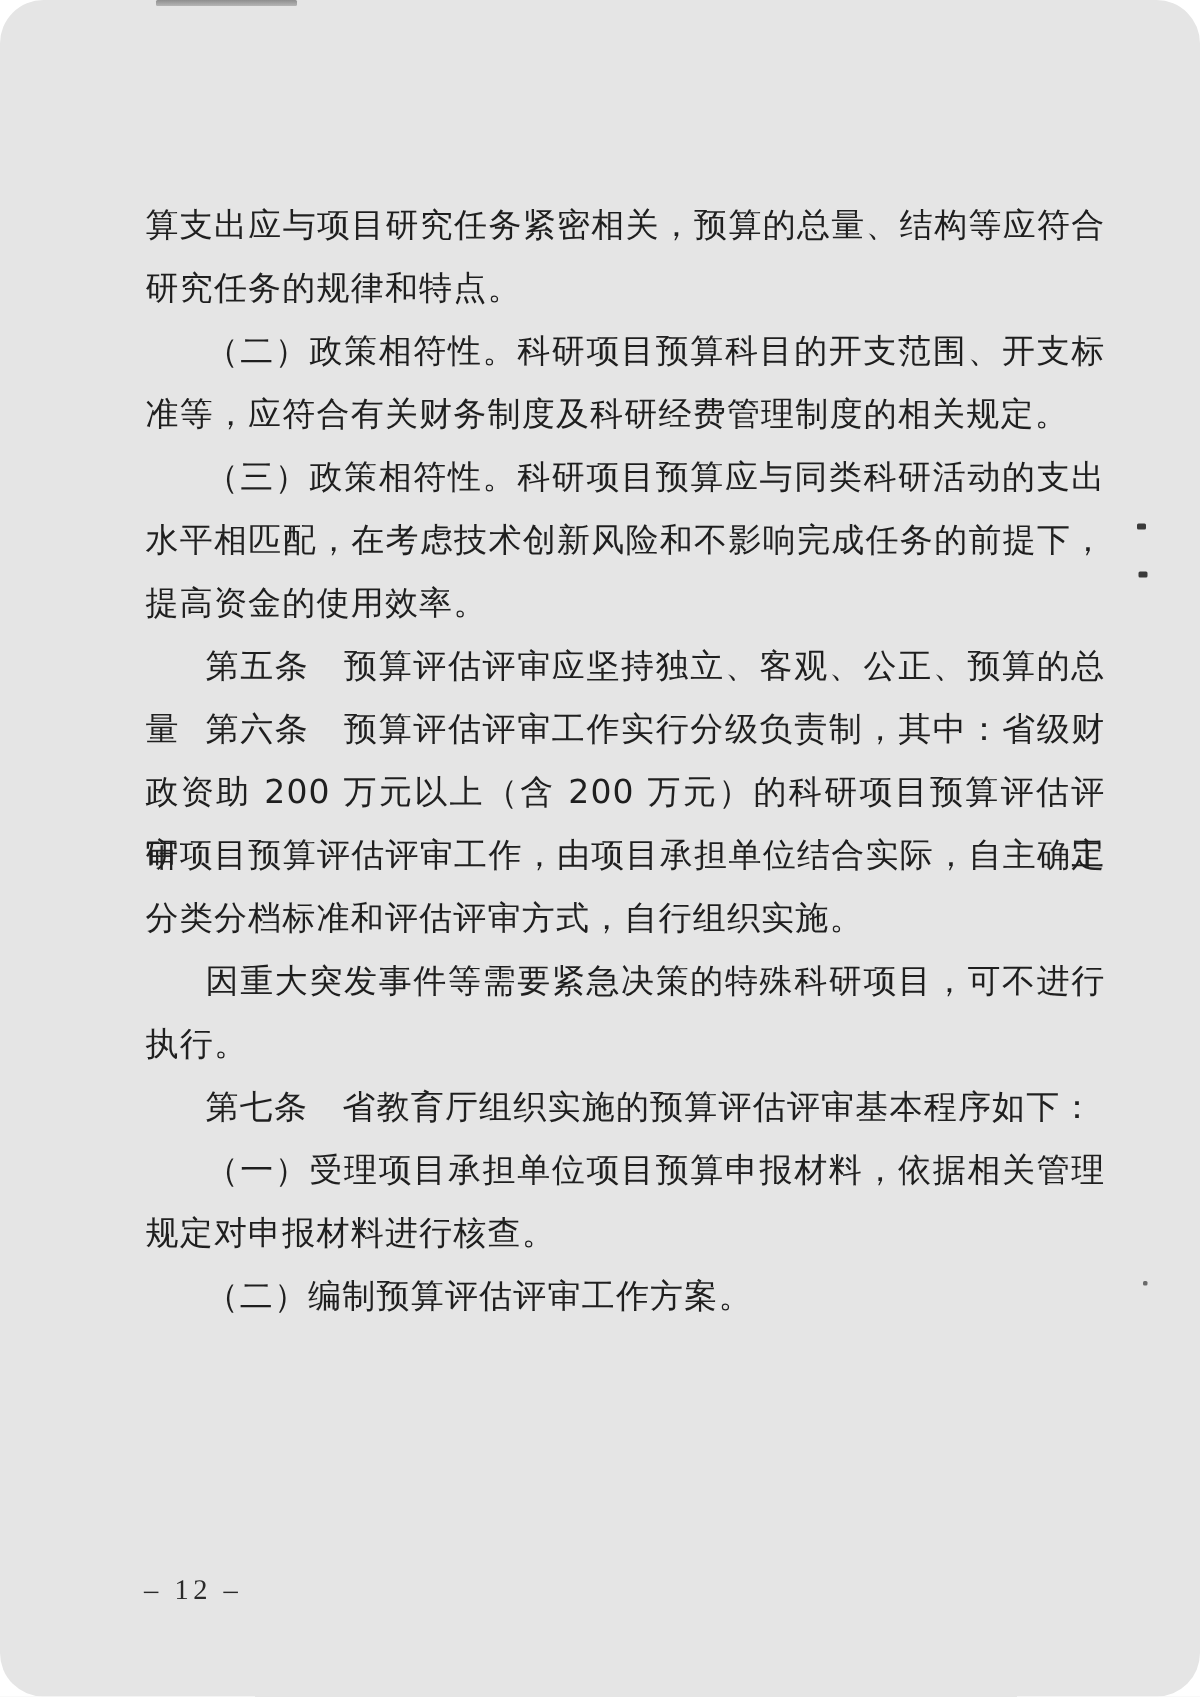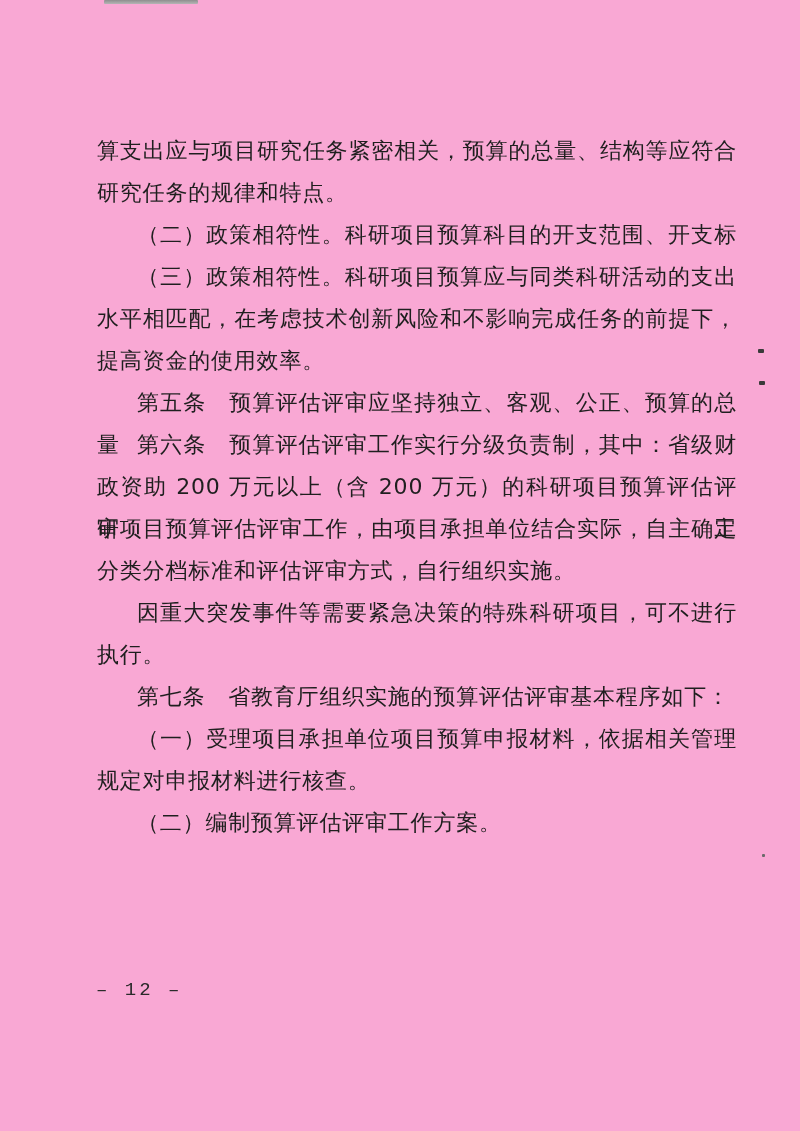--- a/index.html
+++ b/index.html
@@ -6,21 +6,22 @@
   * { margin: 0; padding: 0; box-sizing: border-box; }
   html, body {
     width: 800px; height: 1131px;
     background: #ffffff;
     overflow: hidden;
     font-family: "DejaVu Sans", "Liberation Sans", sans-serif;
   }
   .page {
     position: relative;
     width: 800px; height: 1131px;
-    background: #f9a8d4;
+    background: #e5e5e5;
+    border-radius: 29px;
   }
   
   .scan-bar {
     position: absolute;
     left: 104px; top: 0;
     width: 94px; height: 4px;
     background: linear-gradient(to bottom, #8e8e8e, #b5b5b5);
     border-radius: 1px;
   }
   
@@ -46,38 +47,39 @@
     position: absolute;
     background: #3a3a3a;
     border-radius: 1px;
   }
   .speck.s1 { left: 758px; top: 349px; width: 6px; height: 4px; }
   .speck.s2 { left: 759px; top: 381px; width: 6px; height: 4px; }
   .speck.s3 { left: 762px; top: 854px; width: 3px; height: 3px; background:#6a6a6a; }
   
   .pagenum {
     position: absolute;
-    left: 96px; top: 979px;
+    left: 96px; top: 1050px;
     font-size: 19px;
     letter-spacing: 3px;
     color: #2a2a2a;
-    font-family: Liberation Mono, monospace;
+    font-family: Liberation Serif, serif;
   }
 </style>
 </head>
 <body>
 
 <div class="page">
 
   <div class="scan-bar"></div>
 
   <div class="textblock">
     <div class="line full"><b></b><span>算支出应与项目研究任务紧密相关，预算的总量、结构等应符合</span></div>
     <div class="line"><b></b><span>研究任务的规律和特点。</span></div>
     <div class="line full indent"><b></b><span>（二）政策相符性。科研项目预算科目的开支范围、开支标</span></div>
+    <div class="line"><b></b><span>准等，应符合有关财务制度及科研经费管理制度的相关规定。</span></div>
     <div class="line full indent"><b></b><span>（三）政策相符性。科研项目预算应与同类科研活动的支出</span></div>
     <div class="line full"><b></b><span>水平相匹配，在考虑技术创新风险和不影响完成任务的前提下，</span></div>
     <div class="line"><b></b><span>提高资金的使用效率。</span></div>
     <div class="line full indent"><b>第五条</b><span>　预算评估评审应坚持独立、客观、公正、预算的总量</span></div>
     <div class="line full indent"><b>第六条</b><span>　预算评估评审工作实行分级负责制，其中：省级财</span></div>
     <div class="line full"><b></b><span>政资助 200 万元以上（含 200 万元）的科研项目预算评估评审工</span></div>
     <div class="line full"><b></b><span>研项目预算评估评审工作，由项目承担单位结合实际，自主确定</span></div>
     <div class="line"><b></b><span>分类分档标准和评估评审方式，自行组织实施。</span></div>
     <div class="line full indent"><b></b><span>因重大突发事件等需要紧急决策的特殊科研项目，可不进行</span></div>
     <div class="line"><b></b><span>执行。</span></div>

